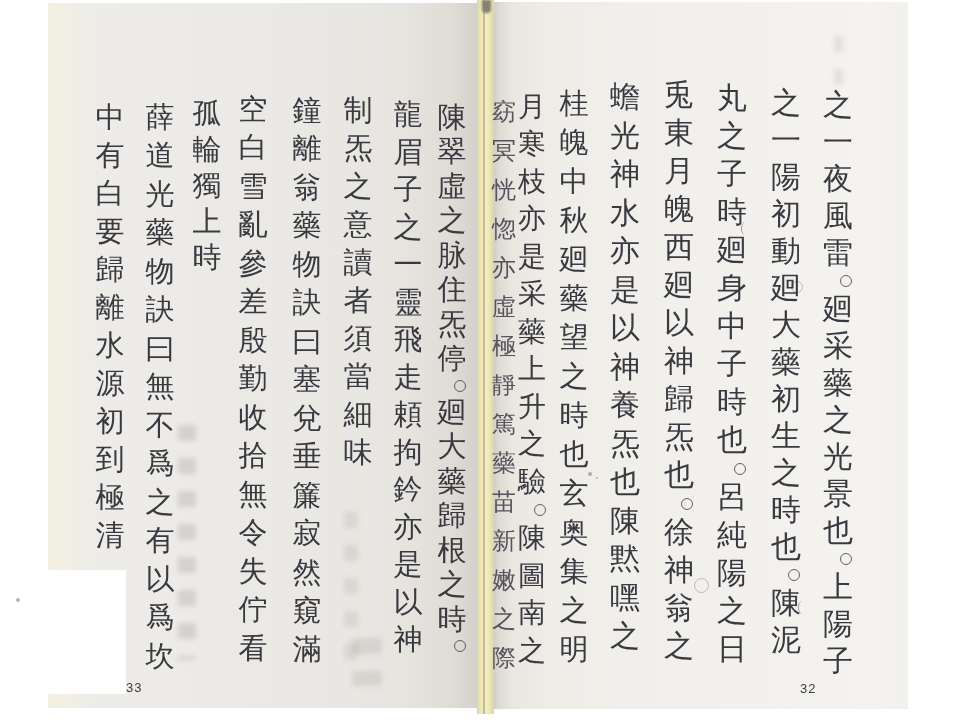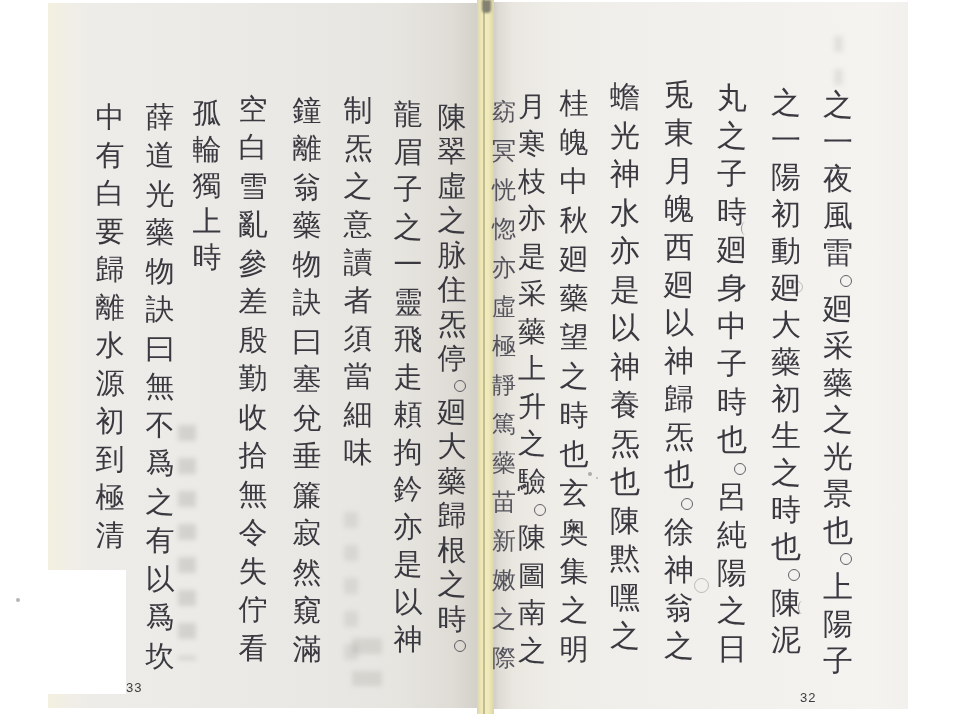--- a/index.html
+++ b/index.html
@@ -357,15 +357,15 @@
       <div class="ch">源</div>
       <div class="ch">初</div>
       <div class="ch">到</div>
       <div class="ch">極</div>
       <div class="ch">清</div>
     </div>
 
   <div id="white-patch"></div>
 
   <span class="pagenum" style="left:126px;top:680px;">33</span>
-  <span class="pagenum" style="left:800px;top:681px;margin-top:9px;">32</span>
+  <span class="pagenum" style="left:800px;top:681px;">32</span>
 
 </div>
 
 </body></html>

